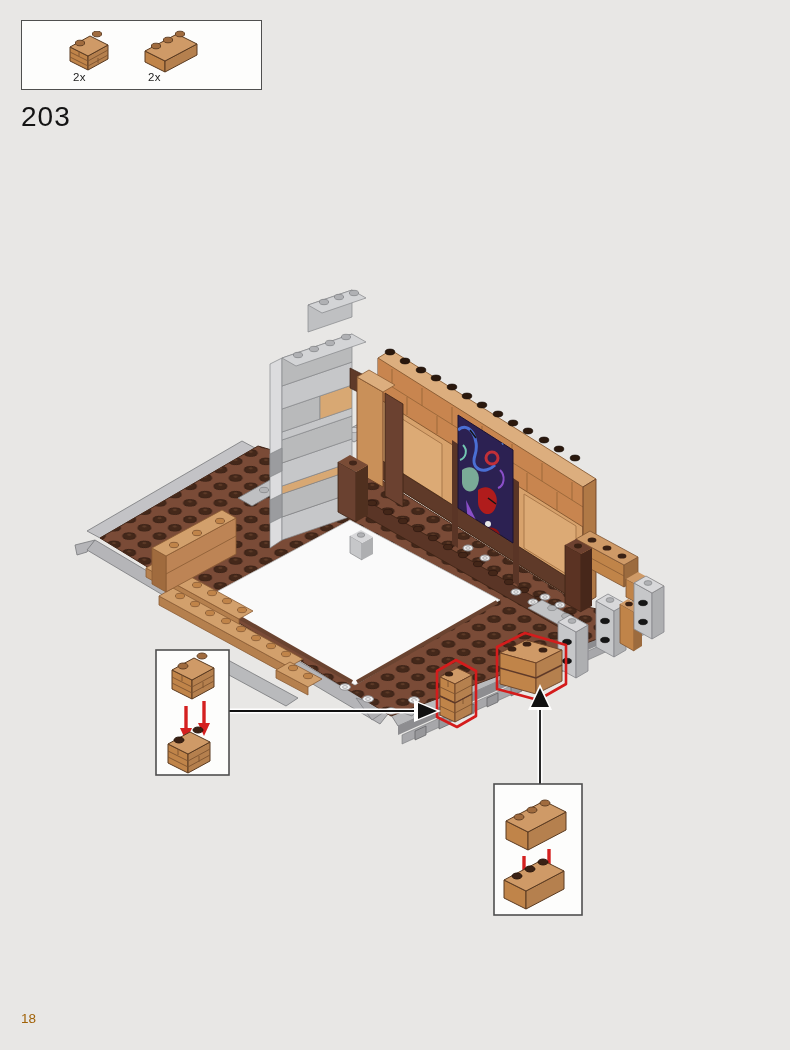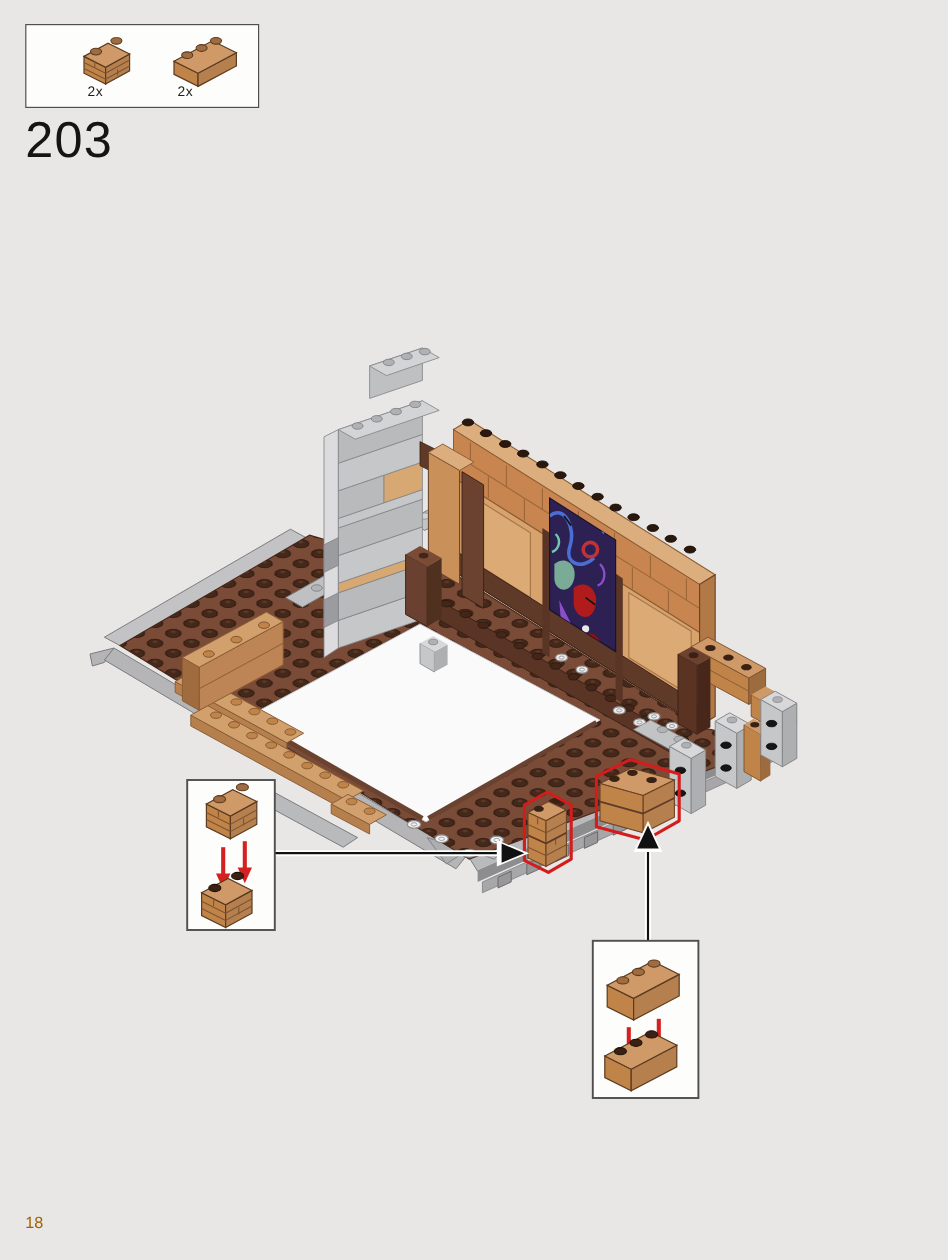--- a/index.html
+++ b/index.html
@@ -2,29 +2,29 @@
 <html><head>
 <meta charset="utf-8">
 <style>
   html,body{margin:0;padding:0;}
   body{
     width:790px;height:1050px;position:relative;overflow:hidden;
     background:#e8e7e5;
     font-family:"Liberation Sans", sans-serif;
   }
   .parts-box{
-    position:absolute;left:21px;top:20px;width:195px;height:70px;
+    position:absolute;left:21px;top:20px;width:241px;height:70px;
     background:#fdfdfc;border:1.6px solid #4f4f4f;box-sizing:border-box;
   }
   .part-icon{position:absolute;}
   .part-count{
     position:absolute;font-size:11.5px;color:#1c1c1c;letter-spacing:0.3px;
   }
   .step-number{
-    position:absolute;left:21px;top:99px;font-size:42px;line-height:36px;
+    position:absolute;left:21px;top:99px;font-size:28px;line-height:36px;
     font-weight:500;color:#141414;letter-spacing:1px;
   }
   .page-number{
     position:absolute;left:21px;top:1011px;font-size:13.5px;color:#a16207;
   }
   .build-svg{position:absolute;left:0;top:0;}
 </style>
 </head>
 <body>
 

